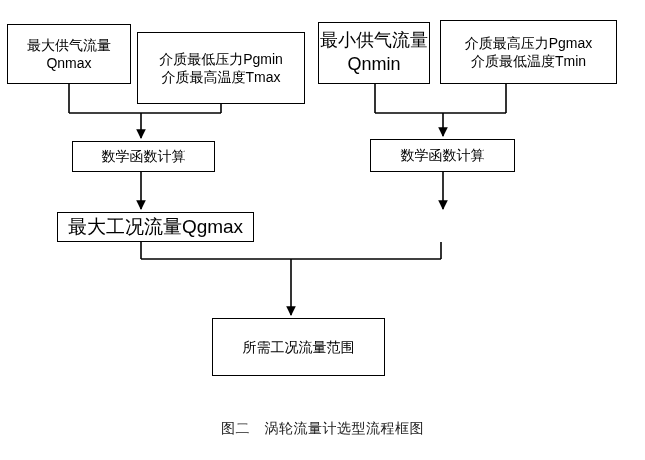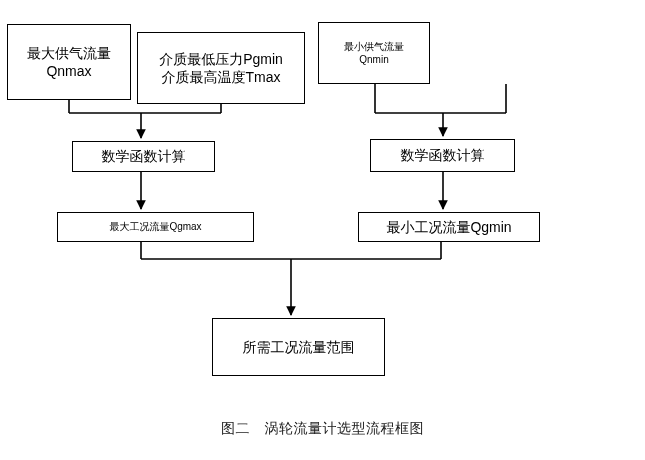--- a/index.html
+++ b/index.html
@@ -35,29 +35,29 @@
     color: #000000;
     line-height: 1.32;
     text-align: center;
     z-index: 2;
   }
   .node .line {
     display: block;
     white-space: nowrap;
   }
   
-  #node-qnmax   { left: 7px;   top: 24px;  width: 124px; height: 76px; font-size: 14px; }
+  #node-qnmax   { left: 7px;   top: 24px;  width: 124px; height: 60px; font-size: 14px; }
   #node-pgmin   { left: 137px; top: 32px;  width: 168px; height: 72px; font-size: 14px; }
-  #node-qnmin   { left: 318px; top: 22px;  width: 112px; height: 62px; font-size: 10px; }
+  #node-qnmin   { left: 318px; top: 22px;  width: 112px; height: 62px; font-size: 18px; }
   #node-pgmax   { left: 440px; top: 20px;  width: 177px; height: 64px; font-size: 14px; }
   
   #node-calc-left  { left: 72px;  top: 141px; width: 143px; height: 31px; font-size: 14px; }
   #node-calc-right { left: 370px; top: 139px; width: 145px; height: 33px; font-size: 14px; }
   
-  #node-qgmax { left: 57px;  top: 212px; width: 197px; height: 30px; font-size: 10px; }
+  #node-qgmax { left: 57px;  top: 212px; width: 197px; height: 30px; font-size: 19px; }
   #node-qgmin { left: 358px; top: 212px; width: 182px; height: 30px; font-size: 14px; }
   
   #node-range { left: 212px; top: 318px; width: 173px; height: 58px; font-size: 14px; gap: 44px; }
 
   #caption {
     position: absolute;
     left: 0;
     top: 420px;
     width: 645px;
     text-align: center;
@@ -108,36 +108,37 @@
   <div class="node" id="node-pgmin">
     <span class="line">介质最低压力Pgmin</span>
     <span class="line">介质最高温度Tmax</span>
   </div>
 
   <div class="node" id="node-qnmin">
     <span class="line">最小供气流量</span>
     <span class="line">Qnmin</span>
   </div>
 
+  <div class="node" id="node-pgmax">
+    <span class="line">介质最高压力Pgmax</span>
+    <span class="line">介质最低温度Tmin</span>
+  </div>
 
   <div class="node" id="node-calc-left">
     <span class="line">数学函数计算</span>
   </div>
 
   <div class="node" id="node-calc-right">
     <span class="line">数学函数计算</span>
   </div>
 
   <div class="node" id="node-qgmax">
     <span class="line">最大工况流量Qgmax</span>
   </div>
 
-  <div class="node" id="node-qgmin">
-    <span class="line">最小工况流量Qgmin</span>
-  </div>
 
   <div class="node" id="node-range">
     <span class="line">所需工况流量范围</span>
   </div>
 
   <div id="caption">图二　涡轮流量计选型流程框图</div>
 
 </div>
 
 </body></html>

